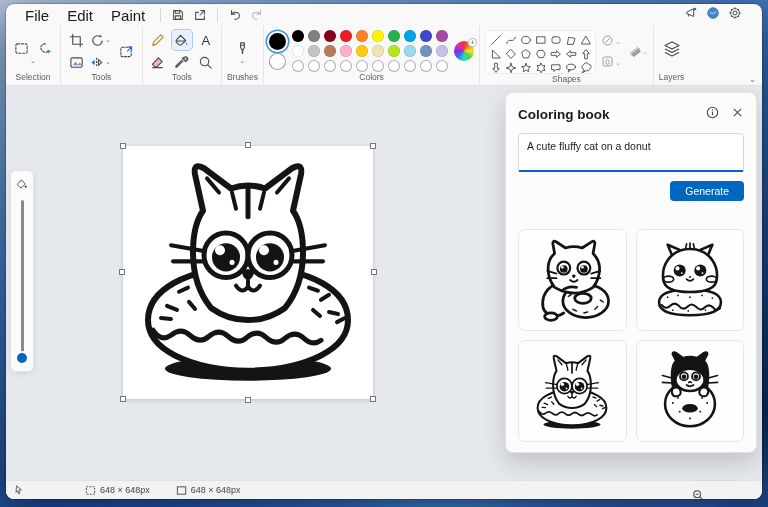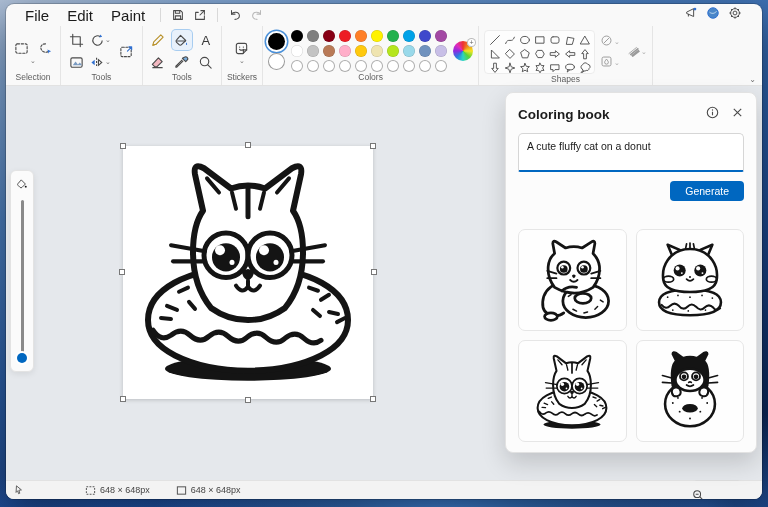--- a/index.html
+++ b/index.html
@@ -417,36 +417,34 @@
             <svg viewBox="0 0 16 16">
                 <circle cx="7" cy="7" r="4.5"></circle>
                 <path d="M10.5 10.5L14 14"></path>
               </svg>
           </div>
         </div>
       </div>
       <div class="rib-label">Tools</div>
     </div>
 
-
     <div class="rib-sec">
       <div class="rib-body" style="flex-direction:column">
         <div class="icon-btn">
           <svg viewBox="0 0 16 16">
-              <path d="M2.5 4.5a2 2 0 0 1 2-2h7a2 2 0 0 1 2 2v5l-4 4h-5a2 2 0 0 1-2-2z"></path>
-              <path d="M13.5 9.5H10V13"></path>
-              <circle cx="6" cy="6.5" r=".7" fill="#4a4a4a" stroke="none"></circle>
-              <circle cx="10" cy="6.5" r=".7" fill="#4a4a4a" stroke="none"></circle>
-              <path d="M6 9q2 1.6 4 0"></path>
+              <path d="M6 2h4v5l-2 3-2-3z"></path>
+              <path d="M6 4.5h4"></path>
+              <path d="M8 10v3" stroke-width="1.6"></path>
             </svg>
         </div>
         <div class="chev">⌄</div>
       </div>
-      <div class="rib-label">Stickers</div>
-    </div>
+      <div class="rib-label">Brushes</div>
+    </div>
+
 
     <div class="rib-sec">
       <div class="rib-body colors-body">
         <div class="fgbg">
           <div class="big-sw fg"></div>
           <div class="big-sw bg"></div>
         </div>
         <div class="color-grid">
             <div class="sw" style="background: rgb(0, 0, 0);"></div>
             <div class="sw" style="background: rgb(127, 127, 127);"></div>
@@ -617,20 +615,32 @@
                 <path d="M4 13.5L14 5.5" stroke-width="2"></path>
                 <path d="M6 15L15 8" stroke-width="3"></path>
               </svg></div>
           <span class="chev">⌄</span>
         </div>
       </div>
       <div class="rib-label">Shapes</div>
     </div>
 
 
+    <div class="rib-sec" style="border-right:none">
+      <div class="rib-body">
+        <div class="layers-icon">
+          <svg viewBox="0 0 18 18">
+              <path d="M9 2l7 3.5L9 9 2 5.5z"></path>
+              <path d="M2 9l7 3.5L16 9"></path>
+              <path d="M2 12.5L9 16l7-3.5"></path>
+            </svg>
+        </div>
+      </div>
+      <div class="rib-label">Layers</div>
+    </div>
     <div class="ribbon-collapse">⌄</div>
   </div>
 
   <div class="workspace">
 
     <div class="tool-slider">
       <div class="mini-icon">
         <svg viewBox="0 0 16 16">
             <path d="M7 2.5L12.5 8 8 12.5a1.8 1.8 0 0 1-2.6 0L2.8 9.9a1.8 1.8 0 0 1 0-2.6z"></path>
             <circle cx="13" cy="11.5" r="1.3" fill="#141414" stroke="none"></circle>

